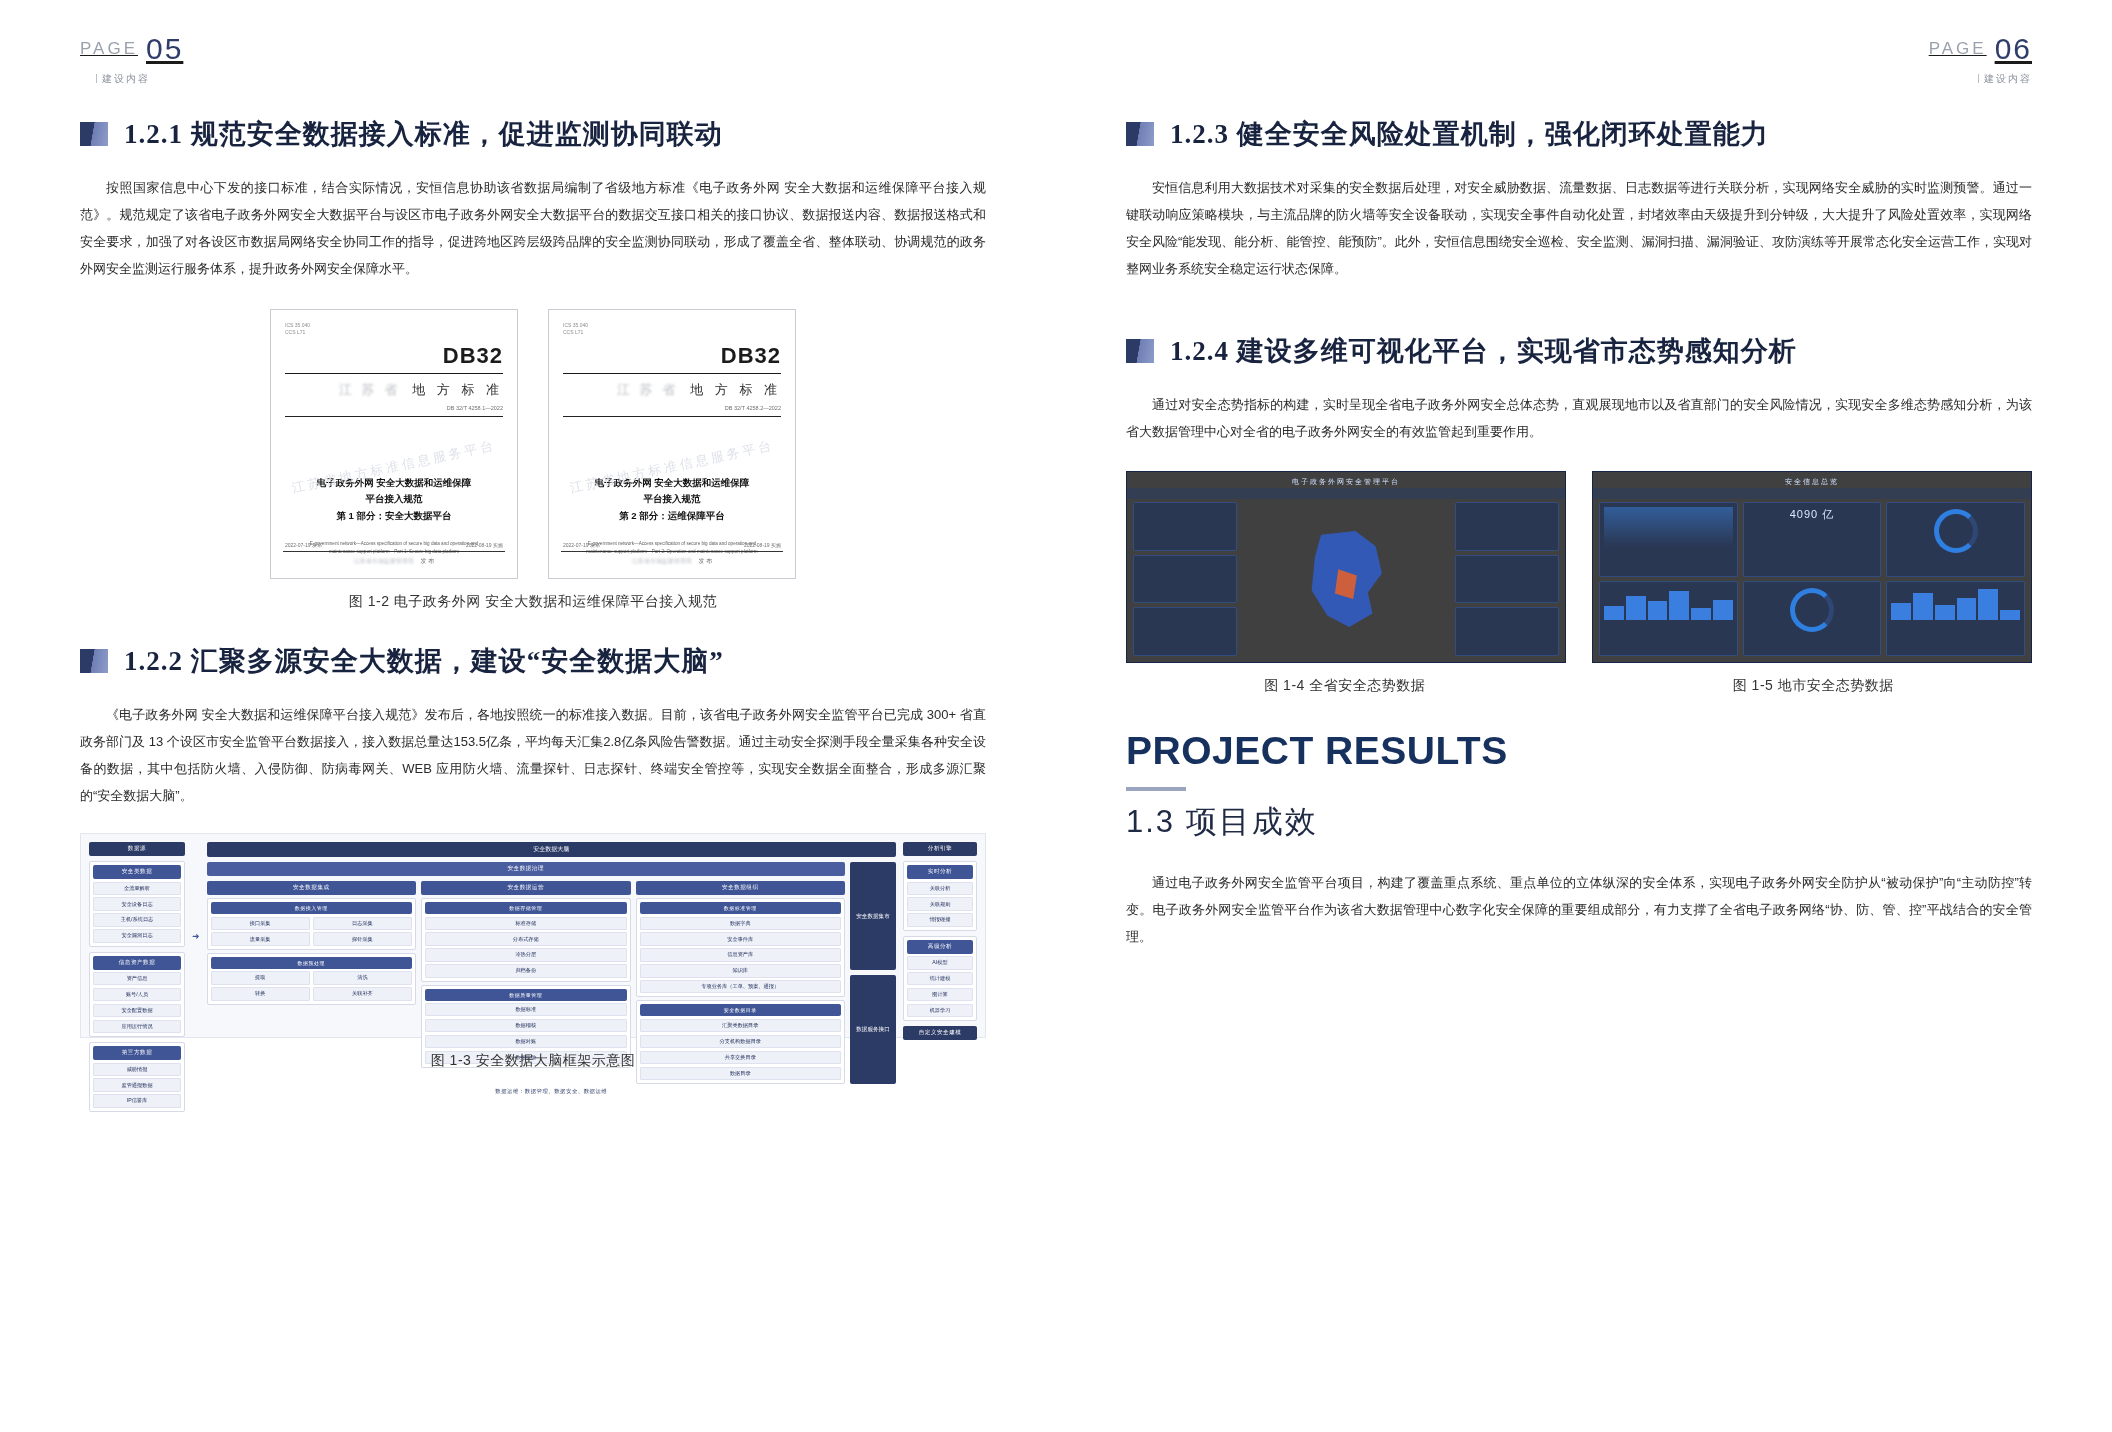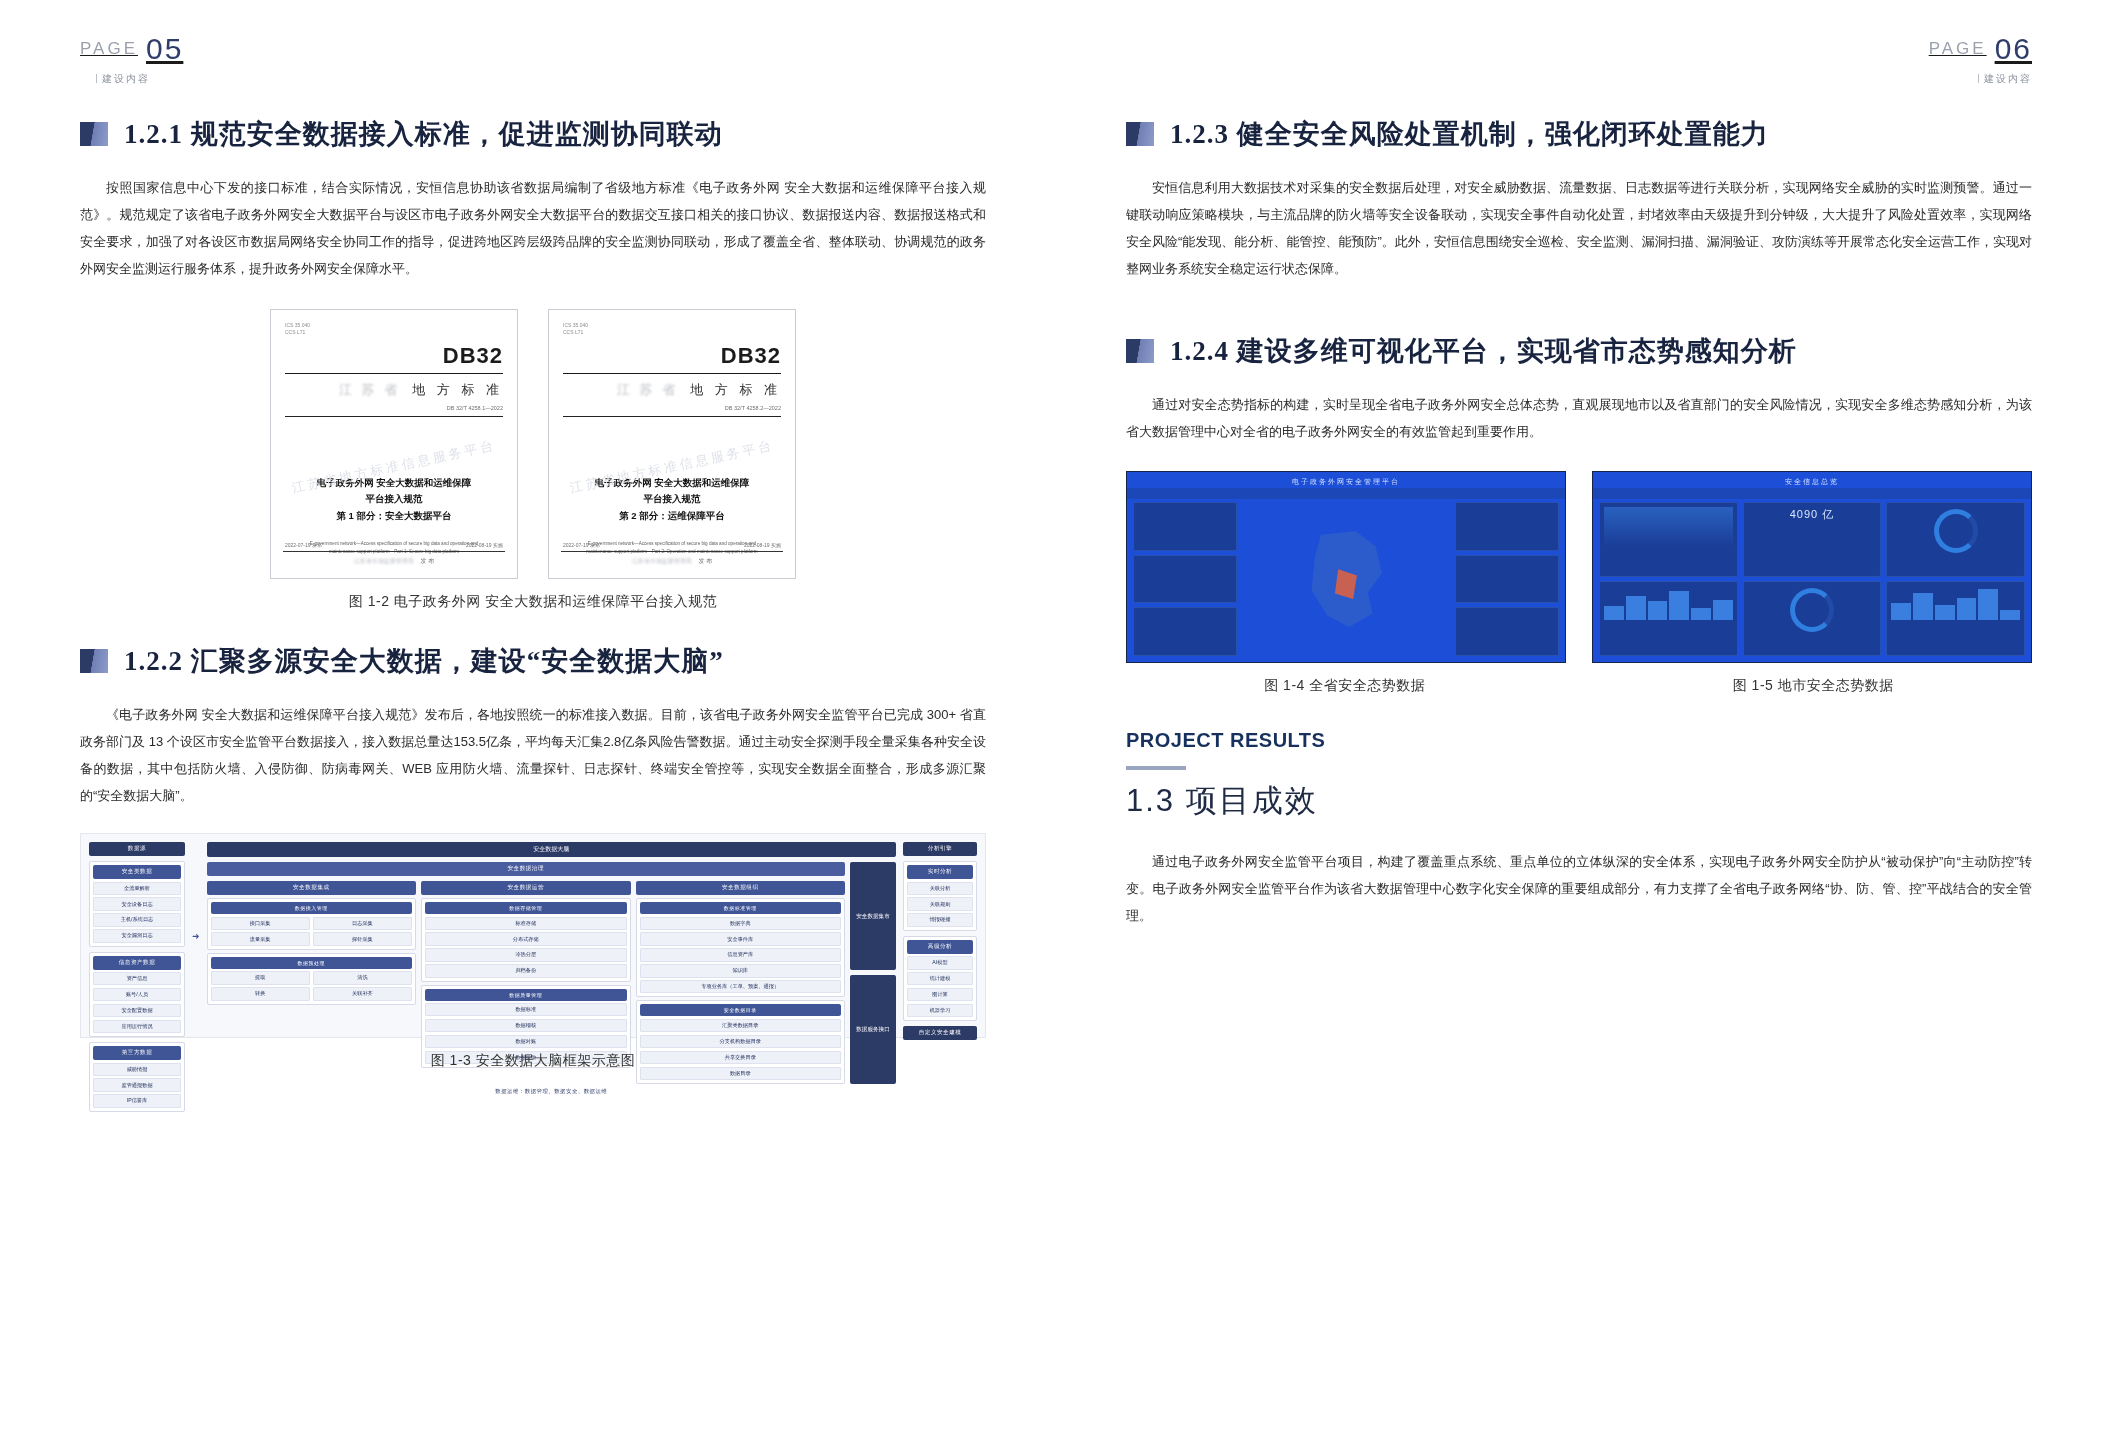--- a/index.html
+++ b/index.html
@@ -84,21 +84,21 @@
   .dg-grid2{display:flex;gap:3px;}
   .dg-grid2 .dg-item{flex:1;margin-top:2.5px;}
   .dg-right{width:74px;}
   .dg-mart{width:46px;display:flex;flex-direction:column;gap:5px;}
   .dg-mart .tall{background:#2c3a66;color:#fff;border-radius:2px;flex:1;display:flex;align-items:center;justify-content:center;text-align:center;font-size:5.6px;padding:3px;line-height:1.5;}
   .dg-foot{text-align:center;font-size:5.4px;color:#2c3a66;margin-top:4px;letter-spacing:.5px;}
   .arrow{align-self:center;color:#3f5596;font-size:9px;}
 
   
   .dash-wrap{display:flex;gap:26px;margin-top:26px;}
-  .dash{flex:1;height:190px;background:#1d4ed8;border:1px solid #16244a;position:relative;overflow:hidden;}
+  .dash{flex:1;height:190px;background:#404040;border:1px solid #16244a;position:relative;overflow:hidden;}
   .dash-title{text-align:center;color:#cfe0ff;font-size:7px;letter-spacing:2px;padding-top:5px;}
   .dash-bar{position:absolute;top:16px;left:0;right:0;height:11px;background:rgba(30,60,120,.35);}
   .dash-body{position:absolute;top:30px;left:6px;right:6px;bottom:6px;display:flex;gap:5px;}
   .dpanel{background:rgba(24,48,98,.55);border:1px solid rgba(70,120,210,.35);border-radius:2px;flex:1;}
   .dpanel.col{display:flex;flex-direction:column;gap:4px;background:transparent;border:none;}
   .dcard{background:rgba(24,48,98,.55);border:1px solid rgba(70,120,210,.35);border-radius:2px;flex:1;}
   .map{flex:2;position:relative;background:transparent;border:none;display:flex;align-items:center;justify-content:center;}
   .map-shape{
     width:78px;height:96px;background:#2f5ecb;opacity:.85;
     clip-path:polygon(18% 4%,62% 0%,88% 16%,96% 44%,78% 64%,84% 86%,54% 100%,26% 88%,6% 62%,10% 28%);
@@ -110,21 +110,21 @@
   }
   .donut{width:34px;height:34px;border-radius:50%;border:5px solid #2f7fe0;border-right-color:rgba(60,120,220,.25);margin:6px auto;}
   .bars{display:flex;align-items:flex-end;gap:2px;height:34px;padding:4px;}
   .bars i{display:block;flex:1;background:#3a7fe0;}
   .spark{height:40px;background:linear-gradient(180deg,rgba(60,140,240,.45),rgba(60,140,240,0));margin:4px;}
   .dash-num{color:#d8e6ff;font-size:11px;text-align:center;letter-spacing:1px;padding-top:4px;}
   .dash-caps{display:flex;gap:31px;margin-top:14px;}
   .dash-caps .fig-cap{flex:1;margin-top:0;}
 
   
-  .res-en{font-size:20px;font-weight:700;color:#17315f;letter-spacing:.5px;margin:34px 0 0 0;}
+  .res-en{font-size:39px;font-weight:700;color:#17315f;letter-spacing:.5px;margin:34px 0 0 0;}
   .res-rule{width:60px;height:4px;background:#9aa6bf;margin:14px 0 10px 0;}
   .res-cn{font-size:31px;color:#1f2a44;letter-spacing:2px;font-weight:400;margin:0;}
 </style>
 </head>
 <body>
 
 <div class="spread">
 
   <div class="page page-left">
 

